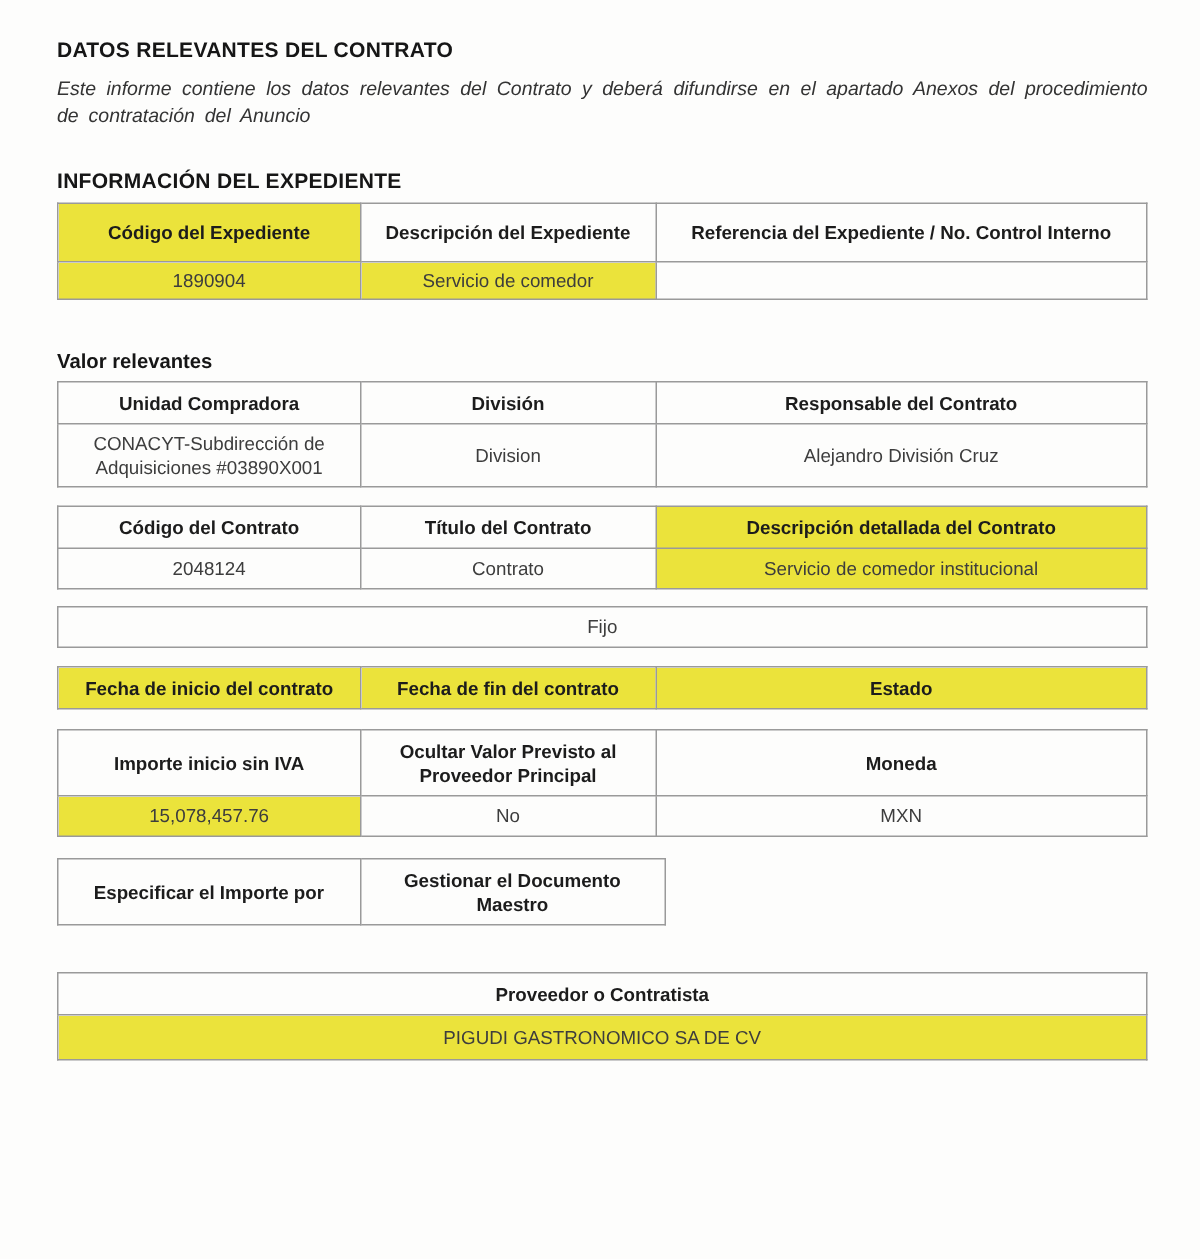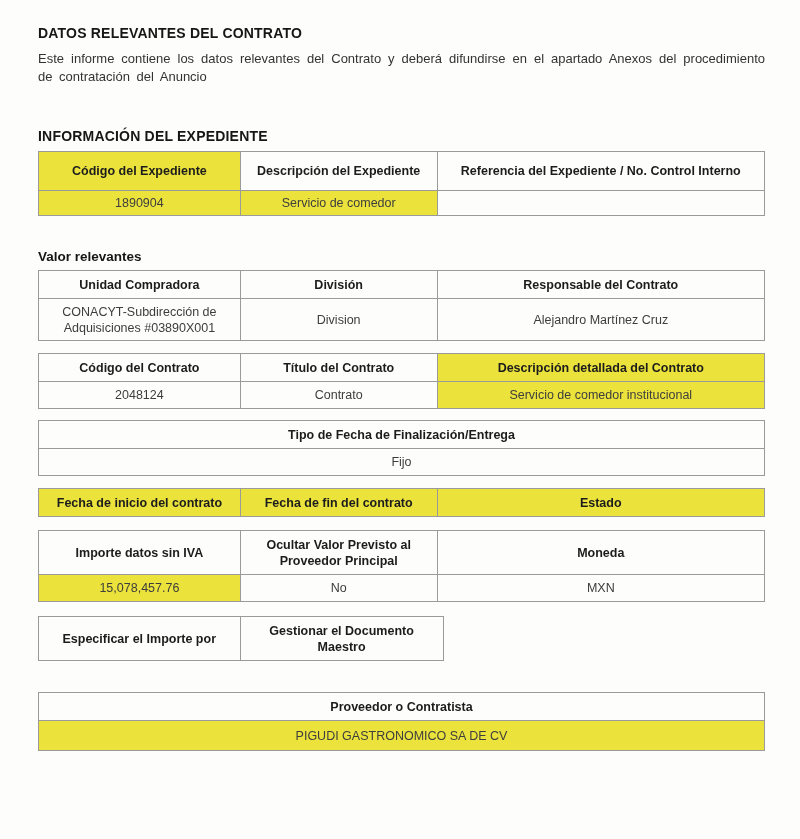--- a/index.html
+++ b/index.html
@@ -20,21 +20,22 @@
     color: #161616;
     margin: 0 0 9px 0;
     letter-spacing: 0.2px;
   }
   .intro {
     font-size: 13px;
     line-height: 18px;
     color: #333333;
     text-align: justify;
     word-spacing: 3px;
-    margin: 0 0 42px 0;
+    margin: 0 0 26px 0;
+    font-style: italic;
   }
   .section-title {
     font-size: 14px;
     font-weight: bold;
     color: #161616;
     margin: 17px 0 7px 0;
     letter-spacing: 0.2px;
   }
   .sub-title {
     font-size: 13.5px;
@@ -125,21 +126,21 @@
       </colgroup>
     <tbody>
         <tr>
       <td class="hdr h28">Unidad Compradora</td>
       <td class="hdr h28">División</td>
       <td class="hdr h28">Responsable del Contrato</td>
     </tr>
     <tr>
       <td class="h42">CONACYT-Subdirección de Adquisiciones #03890X001</td>
       <td class="h42">Division</td>
-      <td class="h42">Alejandro Martínez Cruz</td>
+      <td class="h42">Alejandro División Cruz</td>
     </tr>
   </tbody>
     </table>
 
   <div class="gap12"></div>
 
   <table class="grid">
     <colgroup>
         <col style="width:27.8%">
         <col style="width:27.1%">
@@ -156,23 +157,20 @@
       <td class="h27">Contrato</td>
       <td class="hl h27">Servicio de comedor institucional</td>
     </tr>
   </tbody>
     </table>
 
   <div class="gap11"></div>
 
   <table class="grid">
     <tbody>
-        <tr>
-      <td class="hdr h28">Tipo de Fecha de Finalización/Entrega</td>
-    </tr>
     <tr>
       <td class="h27">Fijo</td>
     </tr>
   </tbody>
     </table>
 
   <div class="gap12"></div>
 
   <table class="grid">
     <colgroup>
@@ -192,21 +190,21 @@
   <div class="gap13"></div>
 
   <table class="grid">
     <colgroup>
         <col style="width:27.8%">
         <col style="width:27.1%">
         <col style="width:45.1%">
       </colgroup>
     <tbody>
         <tr>
-      <td class="hdr h44">Importe datos sin IVA</td>
+      <td class="hdr h44">Importe inicio sin IVA</td>
       <td class="hdr h44">Ocultar Valor Previsto al Proveedor Principal</td>
       <td class="hdr h44">Moneda</td>
     </tr>
     <tr>
       <td class="hl h27">15,078,457.76</td>
       <td class="h27">No</td>
       <td class="h27">MXN</td>
     </tr>
   </tbody>
     </table>

